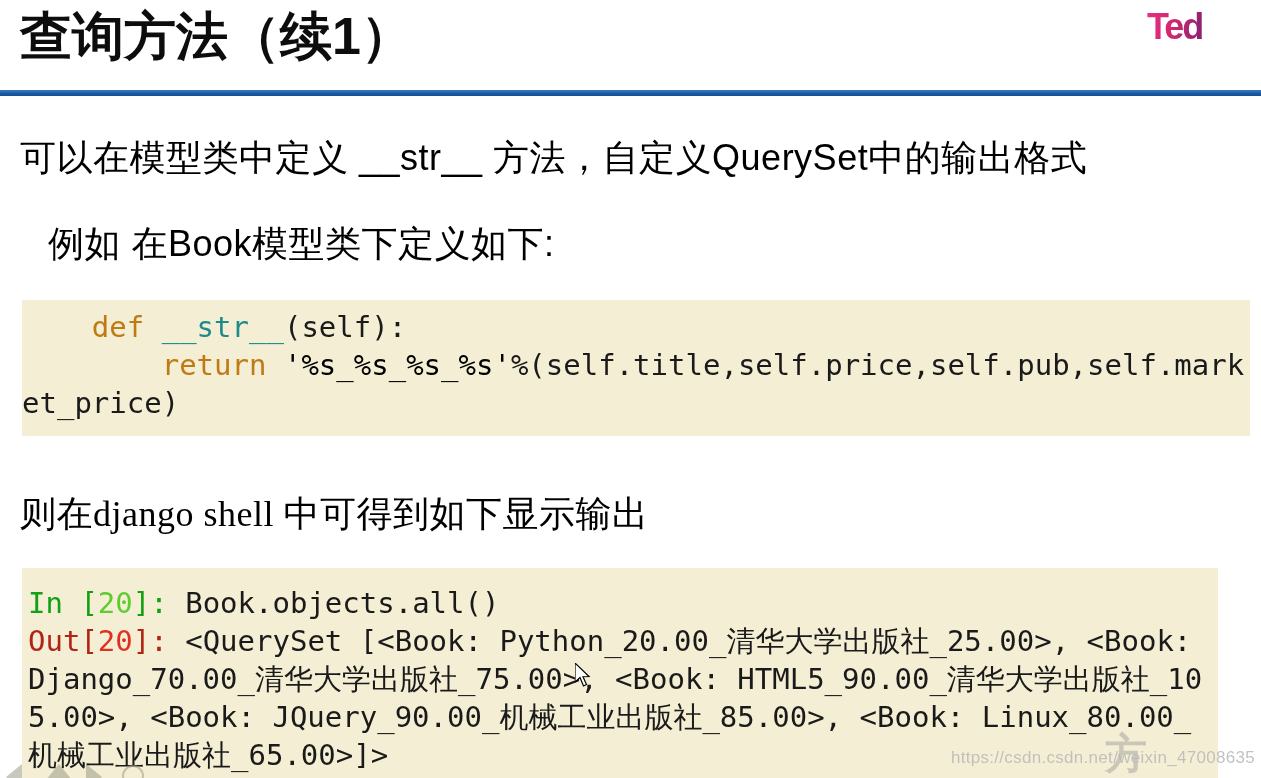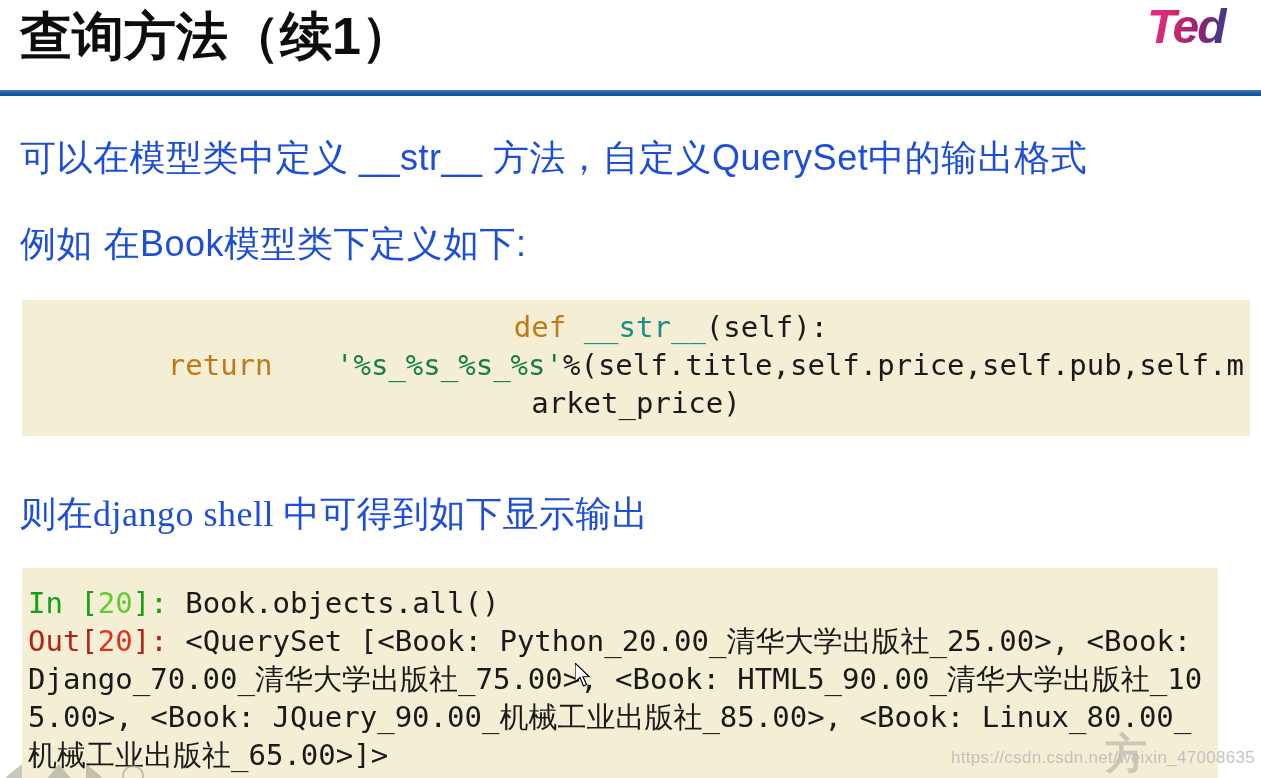--- a/index.html
+++ b/index.html
@@ -48,78 +48,76 @@
   .brand-logo {
     position: absolute;
     right: 6px;
     top: 2px;
     width: 112px;
     height: 50px;
     overflow: hidden;
   }
   .brand-logo .logo-text {
     font-family: "Liberation Sans", "DejaVu Sans", sans-serif;
-    font-size: 48px;
+    font-size: 36px;
     font-weight: bold;
-    font-style: italic;
     letter-spacing: -2px;
     line-height: 50px;
     background: linear-gradient(100deg, #e8308a 0%, #d2276f 28%, #8e2270 52%, #22439a 78%, #17306f 100%);
     -webkit-background-clip: text;
     background-clip: text;
     color: transparent;
     display: block;
     padding-left: 4px;
   }
 
   
   .prose {
     position: absolute;
     left: 20px;
     font-size: 36px;
     line-height: 44px;
     white-space: nowrap;
-    color: #1d4ed8;
+    color: #000000;
     letter-spacing: 0.5px;
   }
   .prose-1 { top: 136px; }
-  .prose-2 { top: 222px; }
+  .prose-2 { top: 222px; margin-left: 28px; }
   .prose-3 { top: 492px; font-family: Liberation Serif, serif; }
 
   
   .code-block {
     position: absolute;
     background: #f4efd4;
     font-family: "DejaVu Sans Mono", "Liberation Mono", monospace;
     white-space: pre-wrap;
     word-break: break-all;
     color: #1a1a1a;
   }
   #code-def {
     left: 22px;
     top: 300px;
     width: 1228px;
     padding: 8px 0 14px 0;
     font-size: 29px;
     line-height: 38px;
-    text-align: center;
   }
   #code-def .ln { display: block; }
   #code-shell {
     left: 22px;
     top: 568px;
     width: 1190px;
     padding: 16px 0 6px 6px;
     font-size: 29px;
     line-height: 38px;
   }
 
   .tok-kw      { color: #c07a15; }
   .tok-fn      { color: #1f8a8a; }
-  .tok-str     { color: #15803d; margin-left: 46px; }
+  .tok-str     { color: #000000; }
   .tok-in      { color: #14a014; }
   .tok-out     { color: #b02418; }
   .tok-num-in  { color: #5ecb2f; }
   .tok-num-out { color: #e03020; }
 
   
   .watermark {
     position: absolute;
     right: 6px;
     top: 748px;

